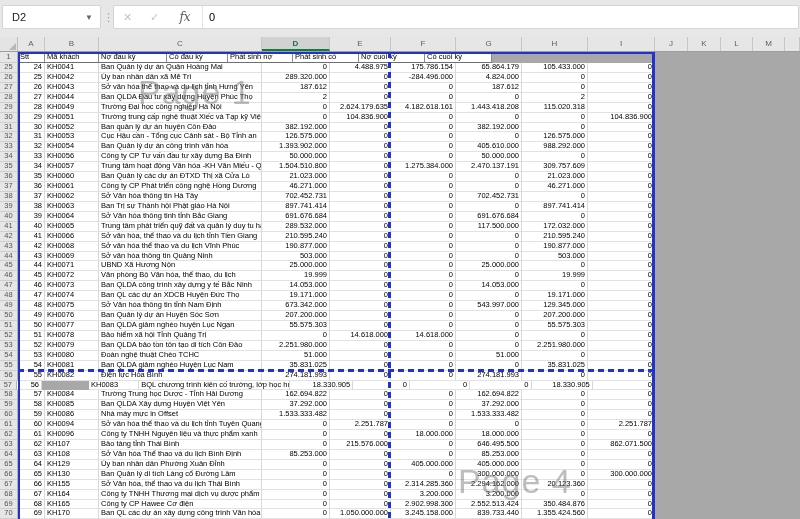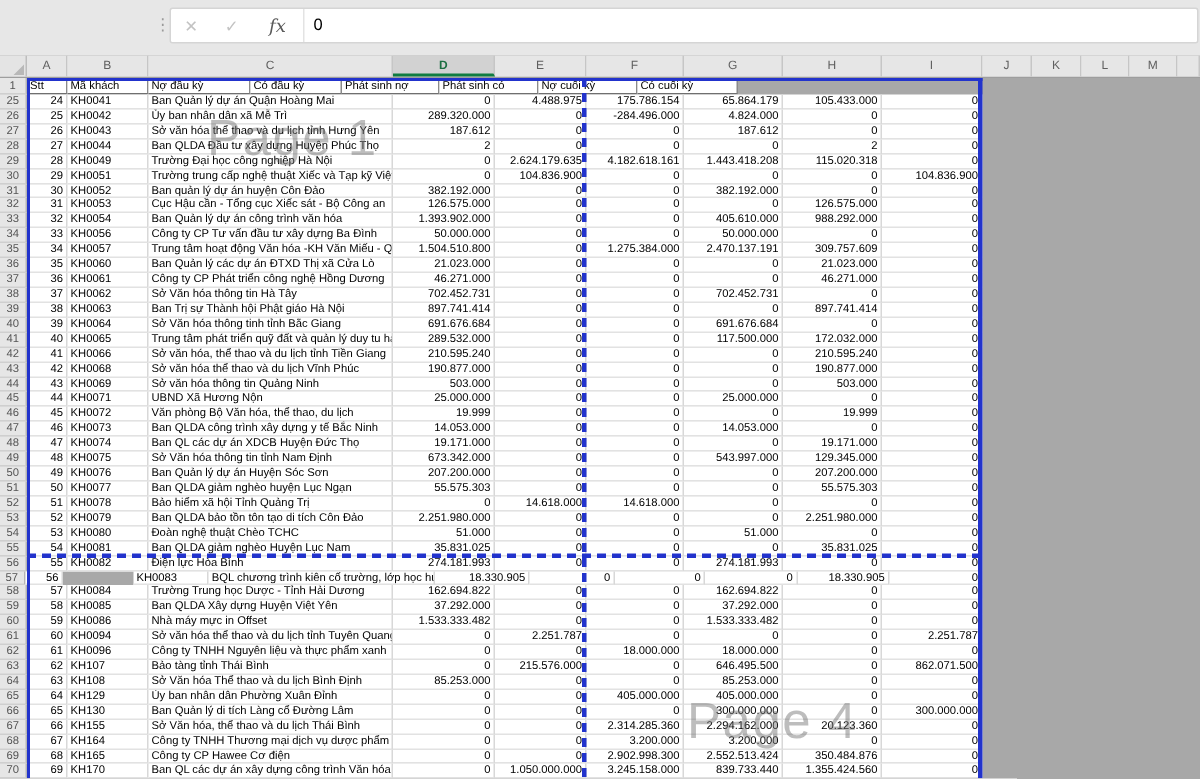--- a/index.html
+++ b/index.html
@@ -63,20 +63,24 @@
   .wm3 { left:460px; top:42px; }
   .wm2 { left:110px; top:423px; }
   .wm4 { left:458px; top:425px; }
 </style>
 </head>
 <body>
 
 <div class="app">
 
   <div class="fstrip">
+    <div class="namebox">
+      <span class="nb-val">D2</span>
+      <span class="nb-caret">▼</span>
+    </div>
     <div class="dots">⋮</div>
     <div class="fxbar">
       <span class="fx-x">✕</span>
       <span class="fx-ok">✓</span>
       <span class="fx-fn">fx</span>
       <span class="fx-div"></span>
       <span class="fx-input">0</span>
     </div>
   </div>
 
@@ -194,21 +198,21 @@
           <div class="cell num" style="width: 61px; height: 9.93px; line-height: 8.93px;">0</div>
           <div class="cell num" style="width: 65px; height: 9.93px; line-height: 8.93px;">0</div>
           <div class="cell num" style="width: 66px; height: 9.93px; line-height: 8.93px;">382.192.000</div>
           <div class="cell num" style="width: 66px; height: 9.93px; line-height: 8.93px;">0</div>
           <div class="cell num" style="width: 67px; height: 9.93px; line-height: 8.93px;">0</div>
         </div>
         <div class="grow">
           <div class="rh" style="width: 18px; height: 9.93px; line-height: 8.93px;">32</div>
           <div class="cell num" style="width: 27px; height: 9.93px; line-height: 8.93px;">31</div>
           <div class="cell txt" style="width: 54px; height: 9.93px; line-height: 8.93px;">KH0053</div>
-          <div class="cell txt" style="width: 163px; height: 9.93px; line-height: 8.93px;">Cục Hậu cần - Tổng cục Xiếc sát - Bộ Công an</div>
+          <div class="cell txt" style="width: 163px; height: 9.93px; line-height: 8.93px;">Cục Hậu cần - Tổng cục Cảnh sát - Bộ Tỉnh an</div>
           <div class="cell num" style="width: 68px; height: 9.93px; line-height: 8.93px;">126.575.000</div>
           <div class="cell num" style="width: 61px; height: 9.93px; line-height: 8.93px;">0</div>
           <div class="cell num" style="width: 65px; height: 9.93px; line-height: 8.93px;">0</div>
           <div class="cell num" style="width: 66px; height: 9.93px; line-height: 8.93px;">0</div>
           <div class="cell num" style="width: 66px; height: 9.93px; line-height: 8.93px;">126.575.000</div>
           <div class="cell num" style="width: 67px; height: 9.93px; line-height: 8.93px;">0</div>
         </div>
         <div class="grow">
           <div class="rh" style="width: 18px; height: 9.93px; line-height: 8.93px;">33</div>
           <div class="cell num" style="width: 27px; height: 9.93px; line-height: 8.93px;">32</div>

